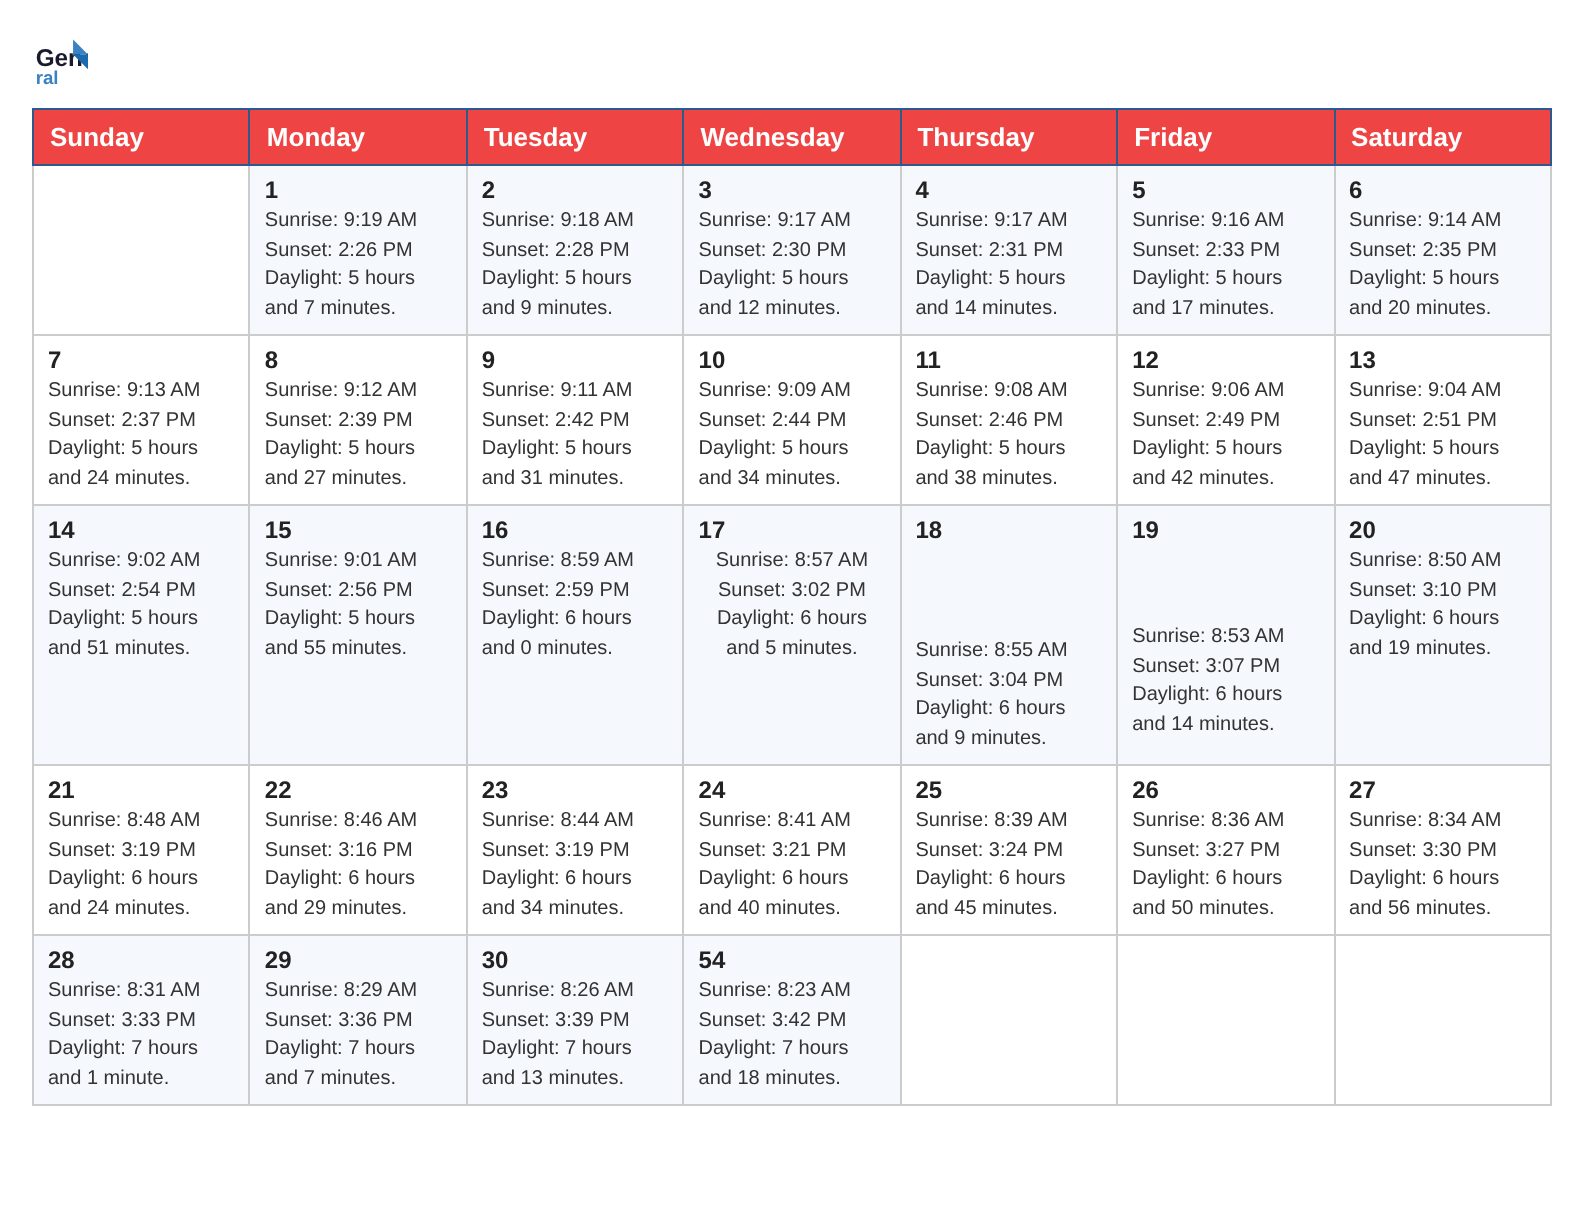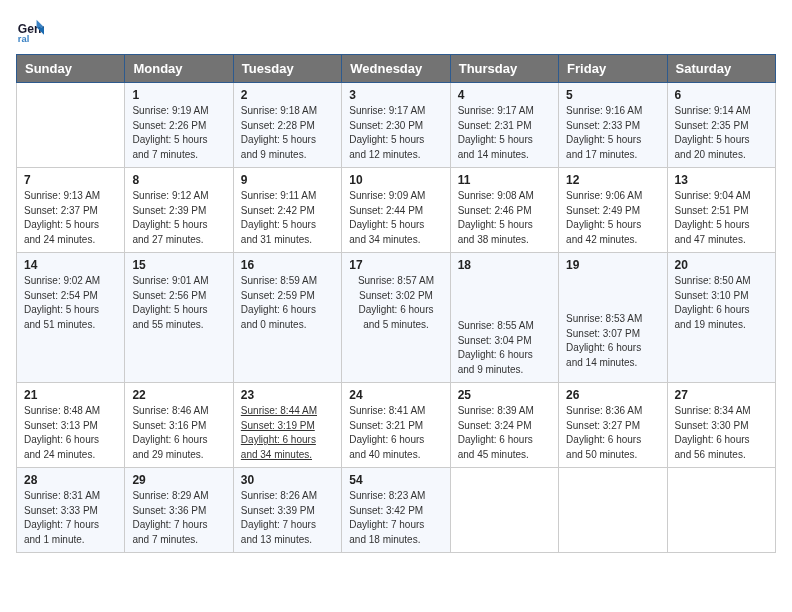--- a/index.html
+++ b/index.html
@@ -34,21 +34,21 @@
     .subtitle {
       font-size: 15px;
       color: #555;
     }
     table {
       width: 100%;
       border-collapse: collapse;
       table-layout: fixed;
     }
     thead th {
-      background: #737373;
+      background: #ef4444;
       color: #fff;
       font-size: 13px;
       font-weight: bold;
       padding: 6px 8px;
       text-align: left;
       border: 1px solid #2d5a8e;
     }
     tbody td {
       vertical-align: top;
       padding: 5px 7px;
@@ -252,34 +252,34 @@
           <div class="day-info" style="white-space: pre-line;">Sunrise: 8:50 AM
 Sunset: 3:10 PM
 Daylight: 6 hours
 and 19 minutes.</div>
         </td>
       </tr>
       <tr>
         <td>
           <span class="day-number">21</span>
           <div class="day-info" style="white-space: pre-line;">Sunrise: 8:48 AM
-Sunset: 3:13 PM
+Sunset: 3:19 PM
 Daylight: 6 hours
 and 24 minutes.</div>
         </td>
         <td>
           <span class="day-number">22</span>
           <div class="day-info" style="white-space: pre-line;">Sunrise: 8:46 AM
 Sunset: 3:16 PM
 Daylight: 6 hours
 and 29 minutes.</div>
         </td>
         <td>
           <span class="day-number">23</span>
-          <div class="day-info" style="white-space: pre-line; text-decoration: underline;">Sunrise: 8:44 AM
+          <div class="day-info" style="white-space: pre-line;">Sunrise: 8:44 AM
 Sunset: 3:19 PM
 Daylight: 6 hours
 and 34 minutes.</div>
         </td>
         <td>
           <span class="day-number">24</span>
           <div class="day-info" style="white-space: pre-line;">Sunrise: 8:41 AM
 Sunset: 3:21 PM
 Daylight: 6 hours
 and 40 minutes.</div>

